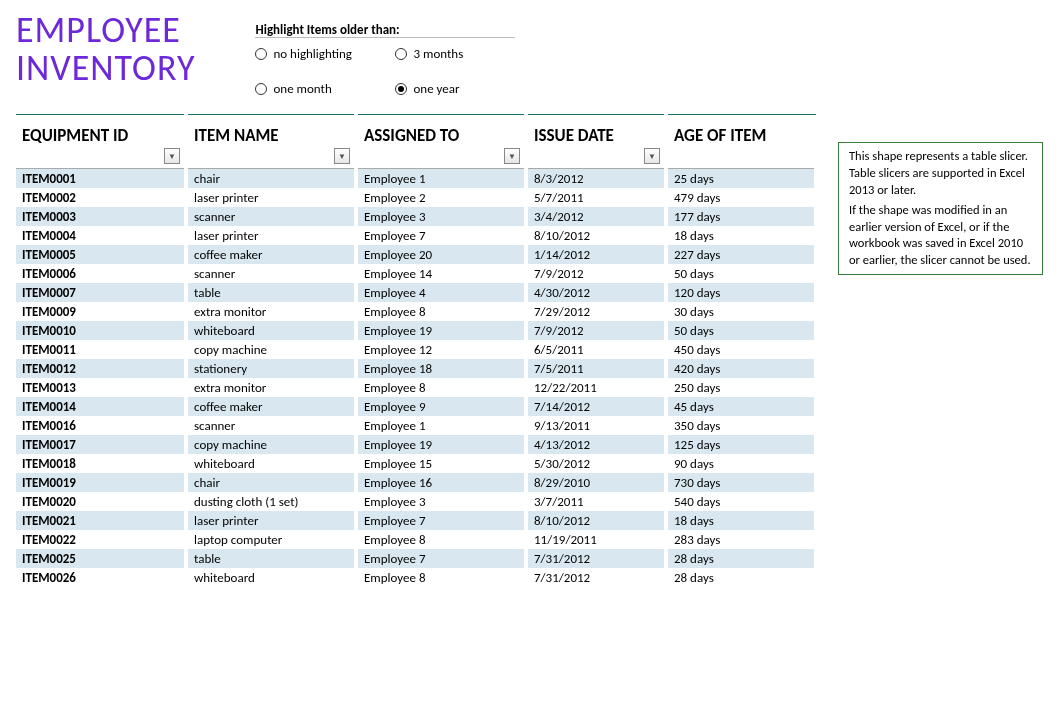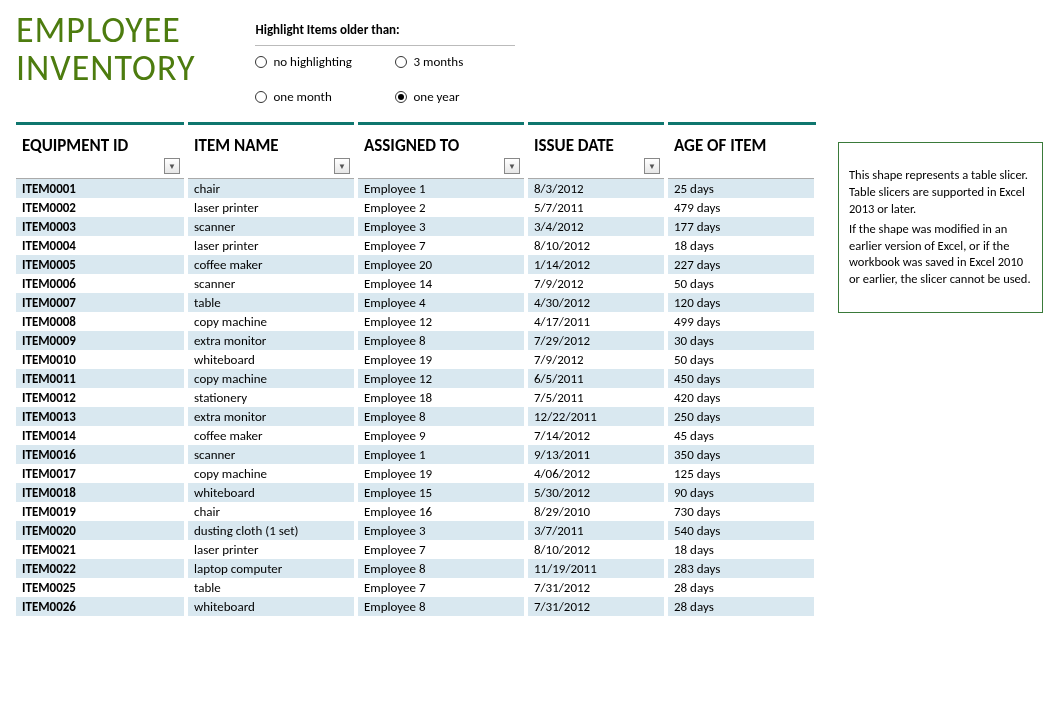--- a/index.html
+++ b/index.html
@@ -1,40 +1,40 @@
 <!DOCTYPE html>
 <html><head>
 <meta charset="utf-8">
 <style>
   * { box-sizing: border-box; margin: 0; padding: 0; }
   body { font-family: Calibri, Arial, sans-serif; font-size: 13px; color: #000; background: #fff; padding: 12px 16px; }
   .layout { display: flex; gap: 20px; align-items: flex-start; }
   .main { flex: 0 0 800px; }
-  .title { font-size: 36px; font-weight: 300; color: #4d7c0f; line-height: 1.05; letter-spacing: 1px; }
+  .title { font-size: 36px; font-weight: 300; color: #6d28d9; line-height: 1.05; letter-spacing: 1px; }
   .topbar { display: flex; align-items: flex-start; }
   .highlight-block { margin-left: 60px; margin-top: 10px; font-size: 13px; }
-  .highlight-label { font-weight: bold; padding-bottom: 8px; border-bottom: 1px solid #bbb; margin-bottom: 8px; }
+  .highlight-label { font-weight: bold; border-bottom: 1px solid #bbb; margin-bottom: 8px; }
   .radio-grid { display: grid; grid-template-columns: 140px 120px; row-gap: 20px; }
   .radio-item { display: flex; align-items: center; gap: 6px; }
   .radio-circle { width: 12px; height: 12px; border: 1px solid #333; border-radius: 50%; display: inline-flex; align-items: center; justify-content: center; }
   .radio-dot { width: 6px; height: 6px; background: #000; border-radius: 50%; }
   table.data { width: 100%; border-collapse: collapse; margin-top: 18px; table-layout: fixed; }
-  table.data th { text-align: left; font-weight: bold; font-size: 17px; padding: 10px 6px 22px 6px; position: relative; border-top: 3px solid #0f766e; border-bottom: 1px solid #aaa; vertical-align: top; }
+  table.data th { text-align: left; font-weight: bold; font-size: 17px; padding: 10px 6px 22px 6px; position: relative; border-top: 1px solid #0f766e; border-bottom: 1px solid #aaa; vertical-align: top; }
   table.data th + th { border-left: 4px solid #fff; }
   .filter-btn { position: absolute; right: 4px; bottom: 4px; width: 16px; height: 16px; border: 1px solid #888; background: linear-gradient(#fff,#e6e6e6); display: flex; align-items: center; justify-content: center; font-size: 8px; color: #555; }
   table.data td { padding: 2px 6px; border-right: 4px solid #fff; font-size: 13px; }
   table.data tbody tr:nth-child(odd) td { background: #d9e8f0; }
   table.data tbody tr:nth-child(even) td { background: #fff; }
   table.data td:first-child { font-weight: bold; }
   .col-id { width: 170px; }
   .col-name { width: 170px; }
   .col-assigned { width: 170px; margin-left: 31px; }
   .col-date { width: 140px; }
   .col-age { width: 150px; }
-  .slicer-box { border: 1px solid #3a7a3a; width: 216px; padding: 24px 10px; font-size: 12.5px; line-height: 1.35; margin-top: 130px; }
+  .slicer-box { border: 1px solid #3a7a3a; width: 216px; padding: 5px 10px; font-size: 12.5px; line-height: 1.35; margin-top: 130px; }
   .slicer-box p + p { margin-top: 3px; }
 </style>
 </head>
 <body>
 
 <div class="layout">
   <div class="main">
 
     <div class="topbar">
       <div class="title">
@@ -135,27 +135,20 @@
             <td>50 days</td>
           </tr>
           <tr>
             <td>ITEM0007</td>
             <td>table</td>
             <td>Employee 4</td>
             <td>4/30/2012</td>
             <td>120 days</td>
           </tr>
           <tr>
-            <td>ITEM0008</td>
-            <td>copy machine</td>
-            <td>Employee 12</td>
-            <td>4/17/2011</td>
-            <td>499 days</td>
-          </tr>
-          <tr>
             <td>ITEM0009</td>
             <td>extra monitor</td>
             <td>Employee 8</td>
             <td>7/29/2012</td>
             <td>30 days</td>
           </tr>
           <tr>
             <td>ITEM0010</td>
             <td>whiteboard</td>
             <td>Employee 19</td>
@@ -194,21 +187,21 @@
             <td>ITEM0016</td>
             <td>scanner</td>
             <td>Employee 1</td>
             <td>9/13/2011</td>
             <td>350 days</td>
           </tr>
           <tr>
             <td>ITEM0017</td>
             <td>copy machine</td>
             <td>Employee 19</td>
-            <td>4/06/2012</td>
+            <td>4/13/2012</td>
             <td>125 days</td>
           </tr>
           <tr>
             <td>ITEM0018</td>
             <td>whiteboard</td>
             <td>Employee 15</td>
             <td>5/30/2012</td>
             <td>90 days</td>
           </tr>
           <tr>

